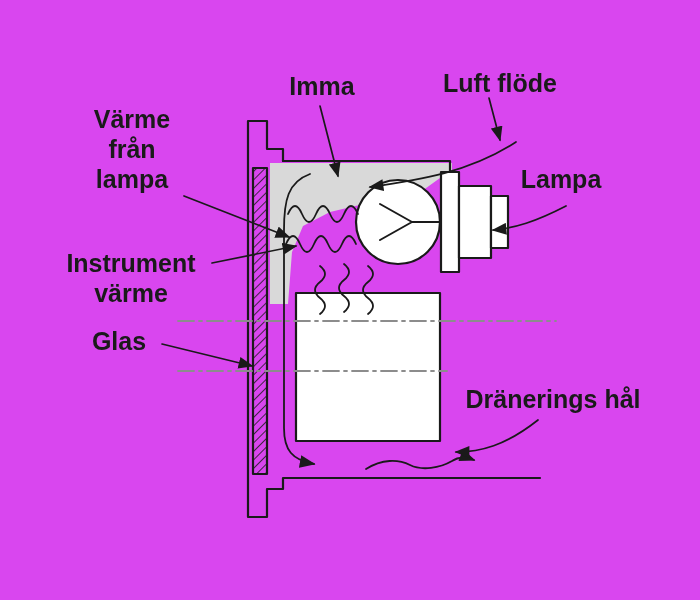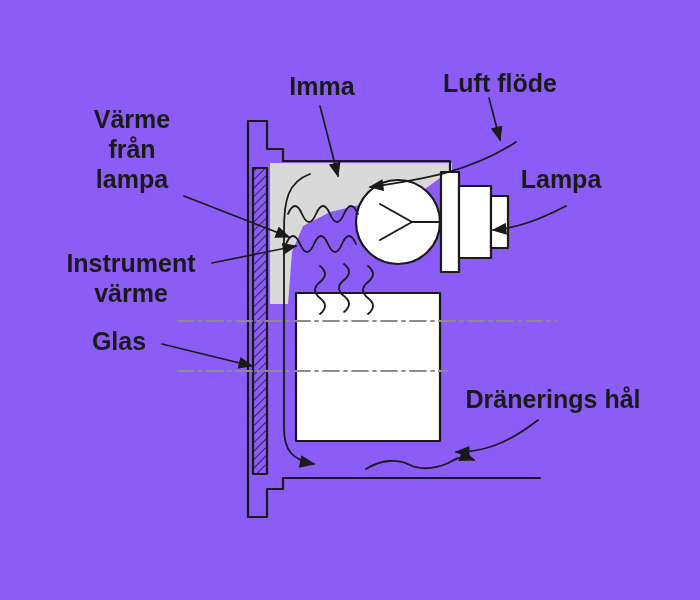--- a/index.html
+++ b/index.html
@@ -8,21 +8,21 @@
     background: #ffffff;
     width: 700px;
     height: 600px;
     overflow: hidden;
     font-family: "Liberation Sans", sans-serif;
   }
   .stage {
     position: relative;
     width: 700px;
     height: 600px;
-    background: #8b5cf6;
+    background: #d946ef;
   }
   svg text {
     font-family: "Liberation Sans", sans-serif;
     font-weight: bold;
     font-size: 25px;
   }
 </style>
 </head>
 <body>
 

